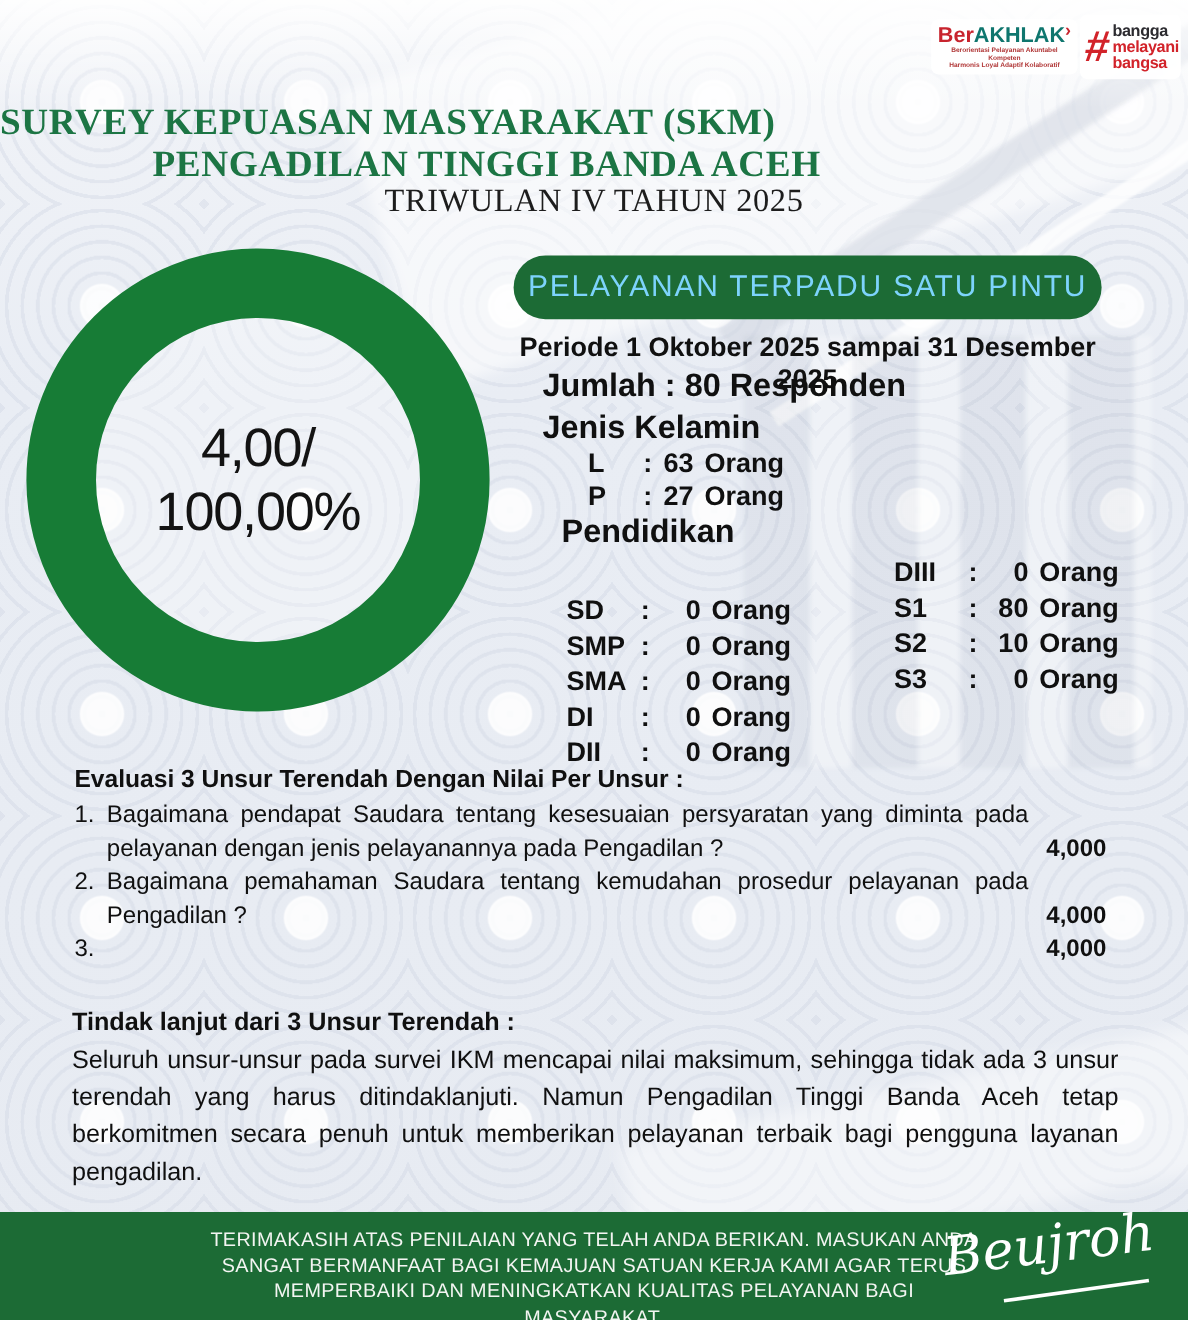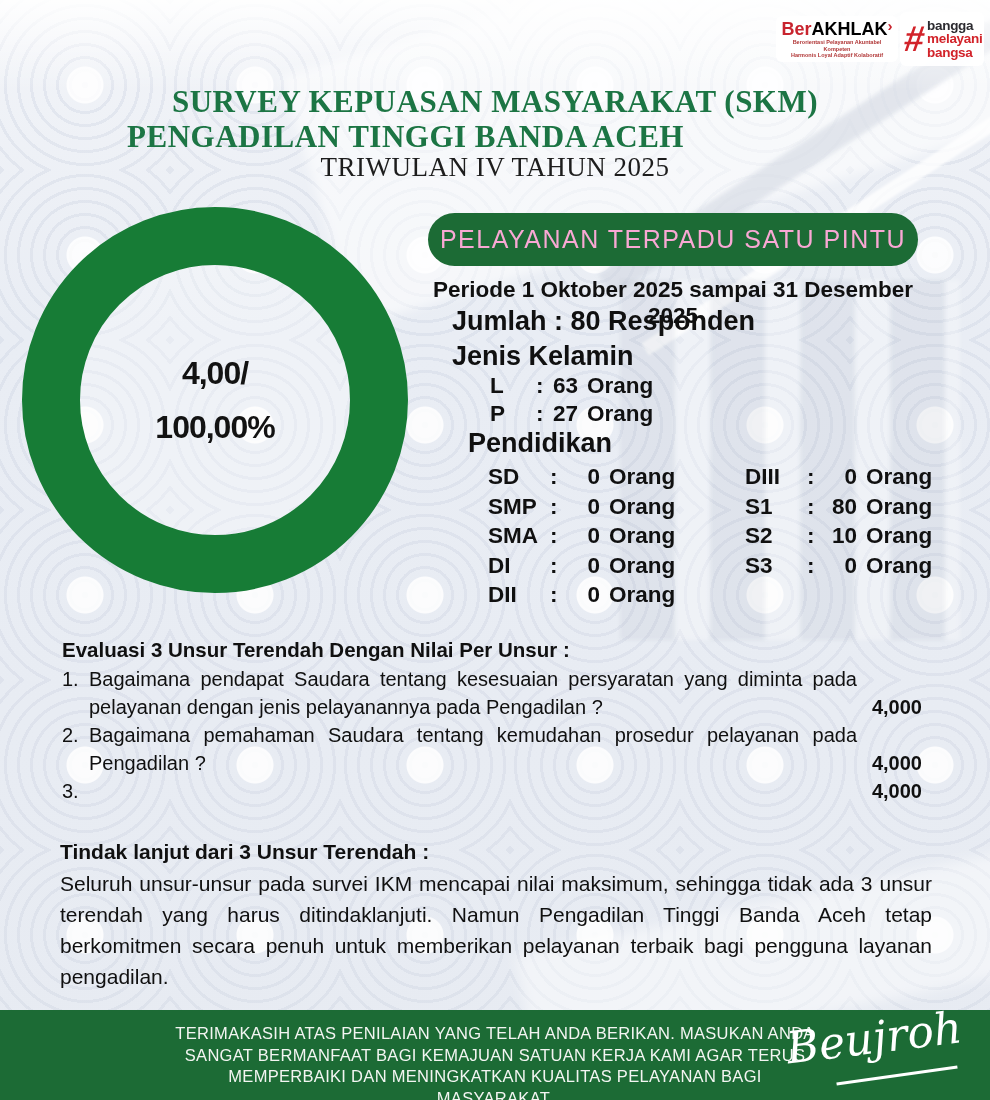--- a/index.html
+++ b/index.html
@@ -17,55 +17,55 @@
   .bg-diag2{position:absolute;left:560px;top:120px;width:560px;height:26px;background:rgba(208,213,224,0.55);transform:rotate(-33deg);filter:blur(2px);}
   .bg-diag3{position:absolute;left:600px;top:190px;width:560px;height:14px;background:rgba(255,255,255,0.8);transform:rotate(-33deg);filter:blur(1px);}
   .bg-building{position:absolute;left:620px;top:280px;width:340px;height:360px;
     background:repeating-linear-gradient(90deg, rgba(140,150,170,0.10) 0 55px, rgba(255,255,255,0.30) 55px 90px);filter:blur(2px);}
   .bg-diag4{position:absolute;left:520px;top:880px;width:720px;height:120px;background:rgba(255,255,255,0.45);transform:rotate(-12deg);filter:blur(6px);}
 
   
   .logo-berakhlak{position:absolute;left:776px;top:16px;width:122px;height:46px;background:rgba(255,255,255,0.95);border-radius:6px;padding:3px 5px;box-sizing:border-box;text-align:center;}
   .ba-main{font-size:18px;font-weight:bold;letter-spacing:0;line-height:20px;white-space:nowrap;}
   .ba-prefix{color:#c8242e;}
-  .ba-name{color:#000000;}
+  .ba-name{color:#0f766e;}
   .ba-arrow{color:#c8242e;font-weight:bold;font-size:15px;vertical-align:top;display:inline-block;transform:translateY(-3px);}
   .ba-tag{font-size:5.5px;line-height:6.5px;color:#b03636;font-weight:bold;}
   .logo-bangga{position:absolute;left:900px;top:12px;width:84px;height:54px;background:rgba(255,255,255,0.95);border-radius:6px;display:flex;align-items:center;padding:2px 4px;box-sizing:border-box;}
   .bg-hash{color:#d2232a;font-size:36px;font-weight:bold;font-style:italic;transform:skewX(-8deg);line-height:36px;}
   .bg-words{margin-left:3px;font-weight:bold;font-size:13.5px;line-height:13.5px;letter-spacing:-0.3px;}
   .bg-w1{color:#2c2b30;}
   .bg-w2{color:#d2232a;}
   .bg-w3{color:#d2232a;}
 
   
-  .title1{position:absolute;left:0;top:84px;width:990px;text-align:center;font-family:"Liberation Serif",serif;font-weight:bold;font-size:31px;color:#1c7544;letter-spacing:0.5px;}
+  .title1{position:absolute;left:0;top:84px;width:990px;font-family:"Liberation Serif",serif;font-weight:bold;font-size:31px;color:#1c7544;letter-spacing:0.5px;}
   .title2{position:absolute;left:0;top:119px;width:811px;text-align:center;font-family:"Liberation Serif",serif;font-weight:bold;font-size:31px;color:#1c7544;letter-spacing:0.5px;}
   .subtitle{position:absolute;left:0;top:152px;width:990px;text-align:center;font-family:"Liberation Serif",serif;font-size:27px;color:#1d1d1d;letter-spacing:0.5px;}
 
   
   .ring{position:absolute;left:22px;top:207px;width:386px;height:386px;box-sizing:border-box;border:58px solid #177c36;border-radius:50%;background:rgba(255,255,255,0.30);}
   .ring-text{position:absolute;left:22px;top:207px;width:386px;height:386px;display:flex;flex-direction:column;align-items:center;justify-content:center;}
-  .ring-line{font-size:32px;font-weight:bold;line-height:54px;letter-spacing:-1px;color:#131313;}
+  .ring-line{font-size:45px;font-weight:normal;line-height:54px;letter-spacing:-1px;color:#131313;}
 
   
   .banner{position:absolute;left:428px;top:213px;width:490px;height:53px;background:#1c6b35;border-radius:27px;display:flex;align-items:center;justify-content:center;}
-  .banner span{color:#f9a8d4;font-size:25px;letter-spacing:1.5px;}
+  .banner span{color:#7dd3fc;font-size:25px;letter-spacing:1.5px;}
   .period{position:absolute;left:424px;top:277px;width:498px;text-align:center;font-weight:bold;font-size:22.5px;}
   .jumlah{position:absolute;left:452px;top:306px;font-weight:bold;font-size:27px;}
   .jk-heading{position:absolute;left:452px;top:341px;font-weight:bold;font-size:27px;}
   .jk-rows{position:absolute;left:490px;top:372px;font-weight:bold;font-size:22.5px;}
   .jk-row{height:28px;line-height:28px;display:flex;}
   .jk-row .lbl{width:46px;}
   .jk-row .col{width:14px;}
   .jk-row .num{min-width:28px;text-align:right;}
   .jk-row .unit{margin-left:9px;}
   .pend-heading{position:absolute;left:452px;top:428px;font-weight:bold;font-size:27px;margin-left:16px;}
   .pend-col{position:absolute;top:462px;font-weight:bold;font-size:22.5px;}
-  .pend-col1{left:488px;}
+  .pend-col1{left:472px;margin-top:32px;}
   .pend-col2{left:745px;}
   .pend-row{height:29.5px;line-height:29.5px;display:flex;}
   .pend-row .lbl{width:62px;}
   .pend-row .col{width:16px;}
   .pend-row .num{min-width:34px;text-align:right;}
   .pend-row .unit{margin-left:9px;}
 
   
   .eval-heading{position:absolute;left:62px;top:638px;font-weight:bold;font-size:20.5px;}
   .eval-list{position:absolute;left:62px;top:666px;width:860px;}

